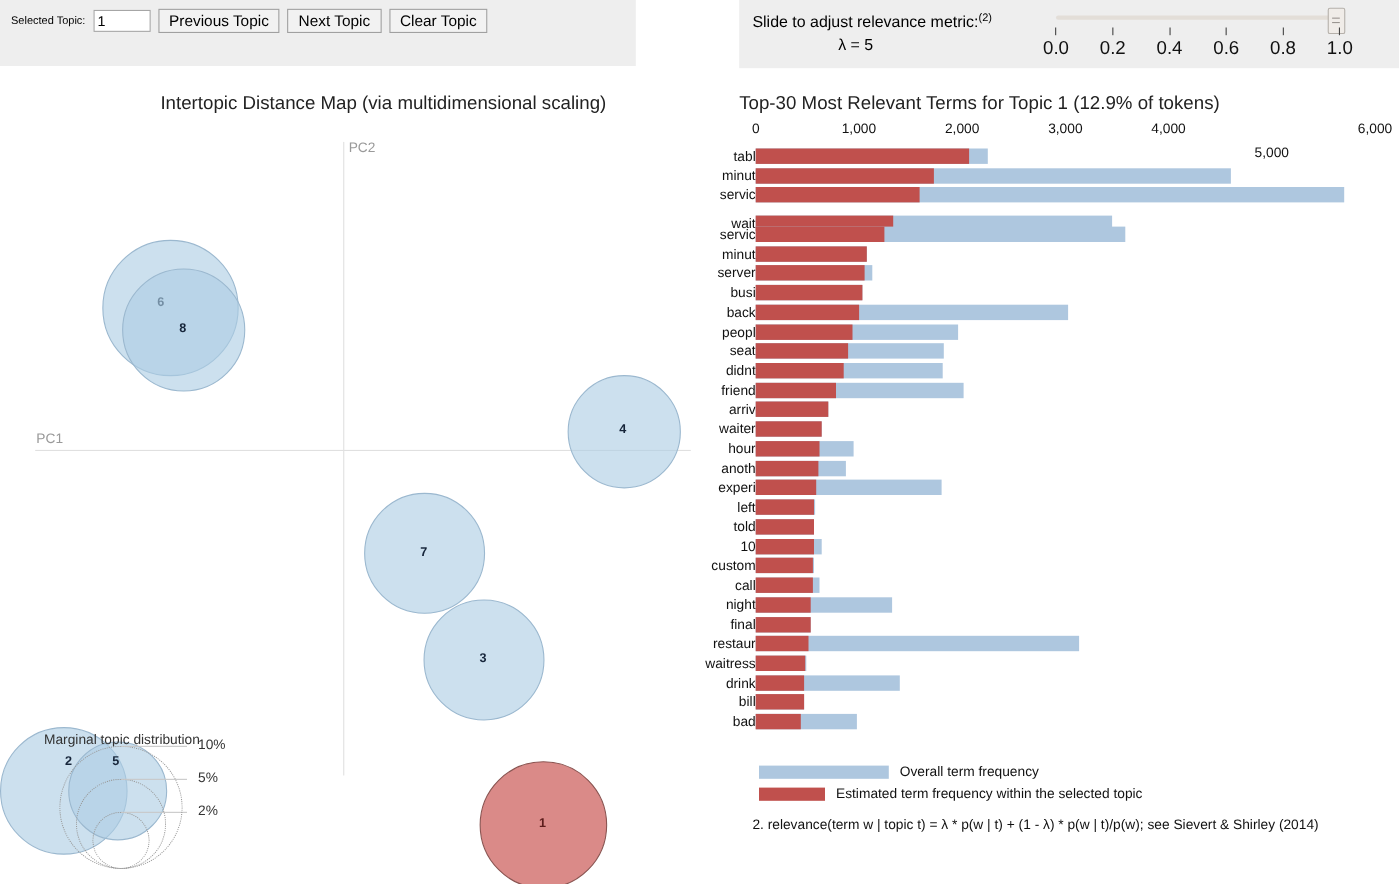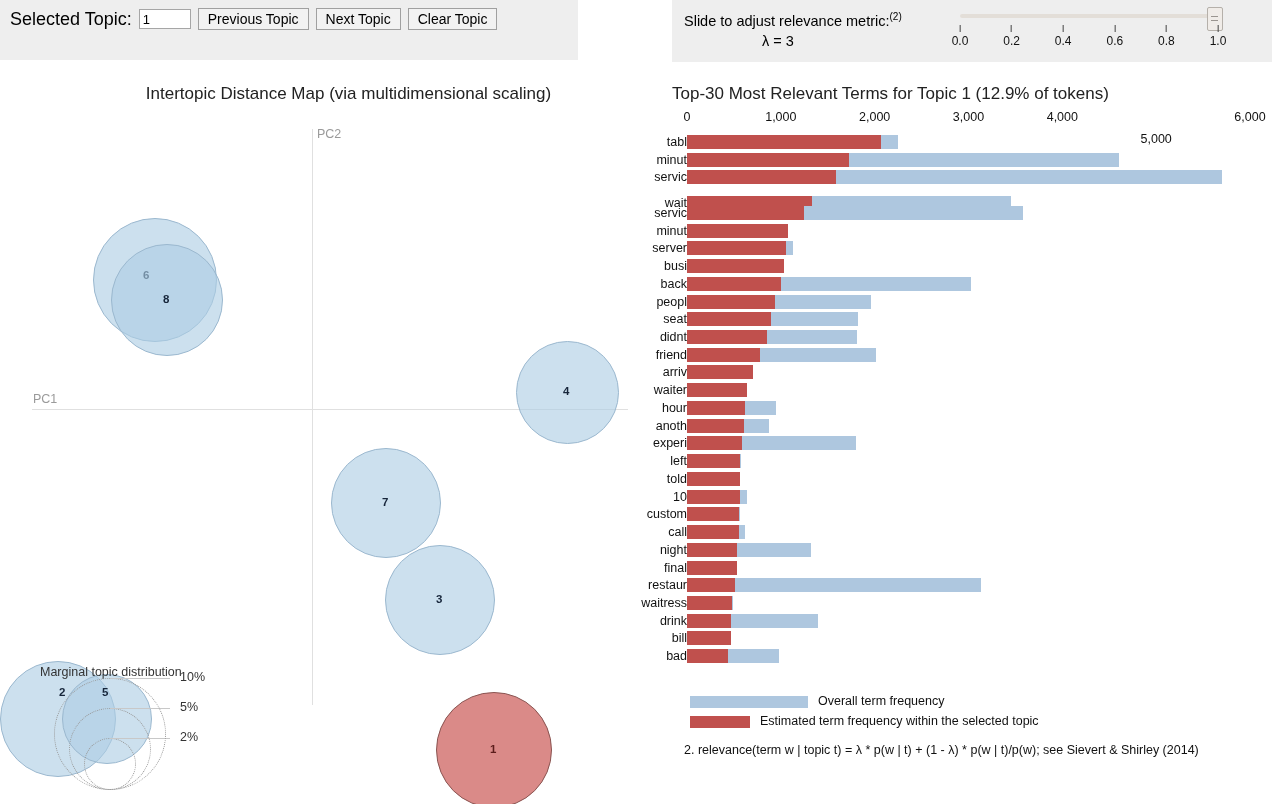--- a/index.html
+++ b/index.html
@@ -34,21 +34,21 @@
     height: 62px;
   }
 
   .toolbar-row {
     display: flex;
     align-items: center;
     padding: 8px 0 0 10px;
     gap: 7px;
   }
   .tb-label {
-    font-size: 18px;
+    font-size: 10px;
     color: #000;
     white-space: nowrap;
     text-align: right;
   }
   .topic-input {
     width: 52px;
     height: 20px;
     border: 1px solid #a6a6a6;
     background: #fff;
     font-family: "Liberation Sans", sans-serif;
@@ -130,21 +130,21 @@
     transform: translateX(-50%);
     text-align: center;
   }
   .slider-tick .mark {
     width: 1px;
     height: 7px;
     background: #444;
     margin: 0 auto 2px auto;
   }
   .slider-tick .txt {
-    font-size: 12px;
+    font-size: 17px;
     color: #111;
   }
 
   
   .panel-title {
     position: absolute;
     font-size: 17px;
     color: #222;
     white-space: nowrap;
   }
@@ -336,21 +336,21 @@
     <button class="tb-button">Previous Topic</button>
     <button class="tb-button">Next Topic</button>
     <button class="tb-button">Clear Topic</button>
   </div>
 </div>
 
 <div class="toolbar" id="right-toolbar">
   <div id="slider-label">
     <span>Slide to adjust relevance metric:</span><sup>(2)</sup>
   </div>
-  <div id="lambda-value">λ = 3</div>
+  <div id="lambda-value">λ = 5</div>
   <div id="slider-track"></div>
   <div id="slider-handle"></div>
   <div class="slider-ticks" id="slider-ticks">
       <div class="slider-tick" style="left: 0px;">
         <div class="mark"></div>
         <div class="txt">0.0</div>
       </div>
       <div class="slider-tick" style="left: 51.6px;">
         <div class="mark"></div>
         <div class="txt">0.2</div>

